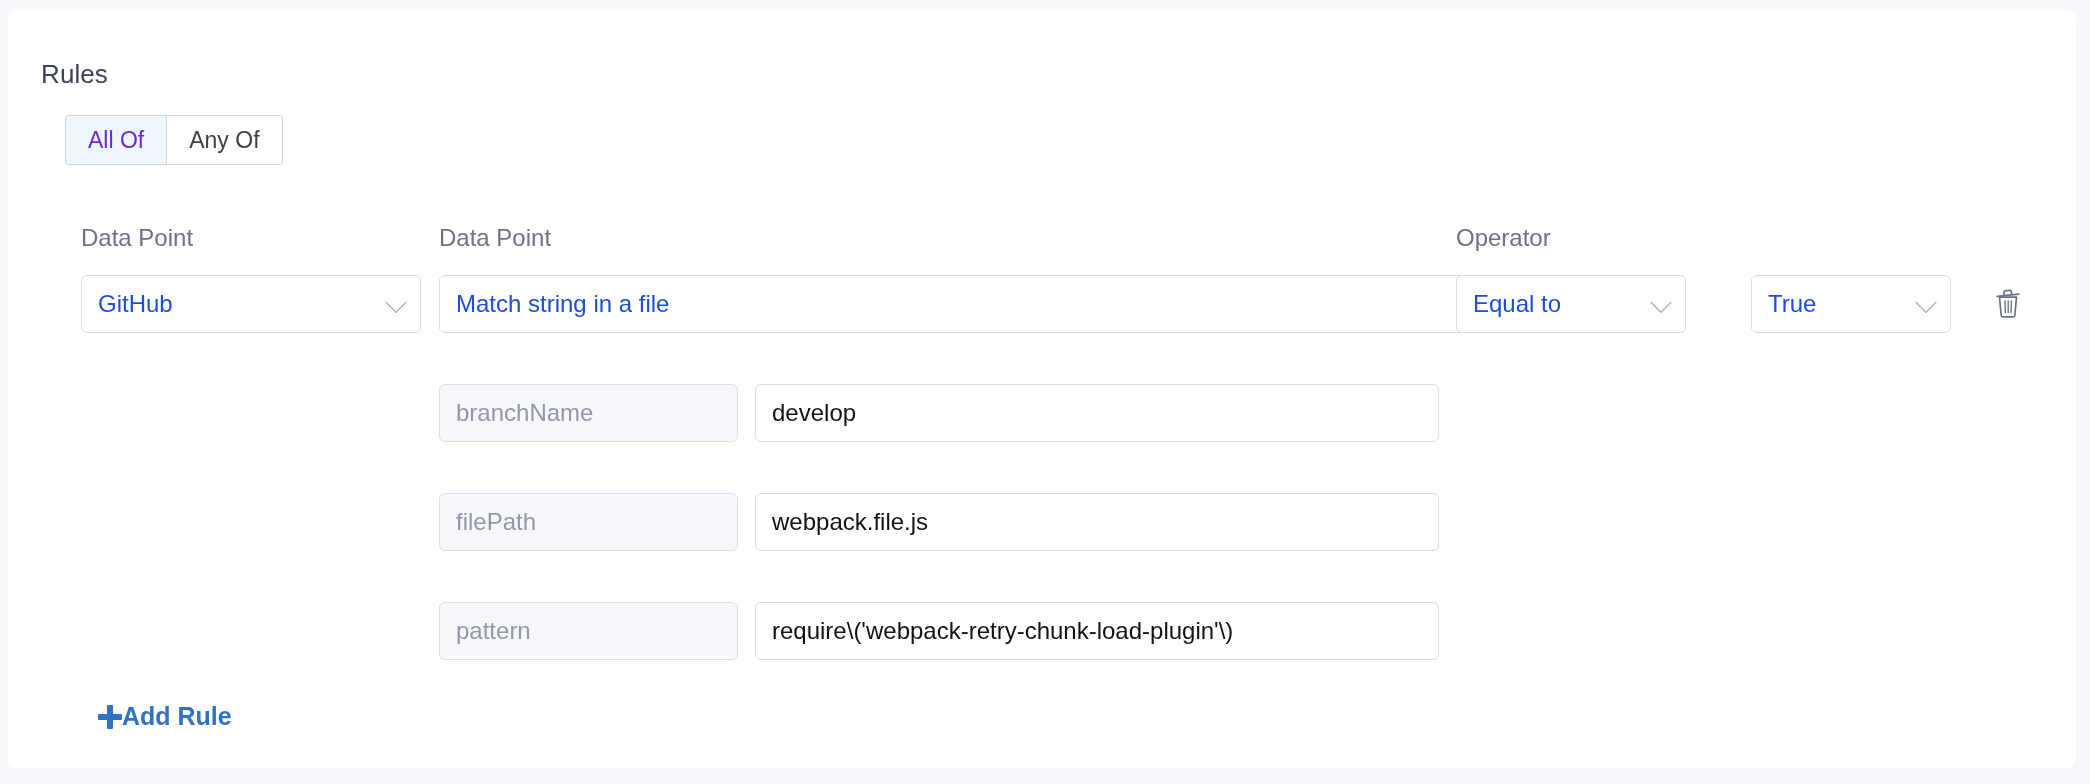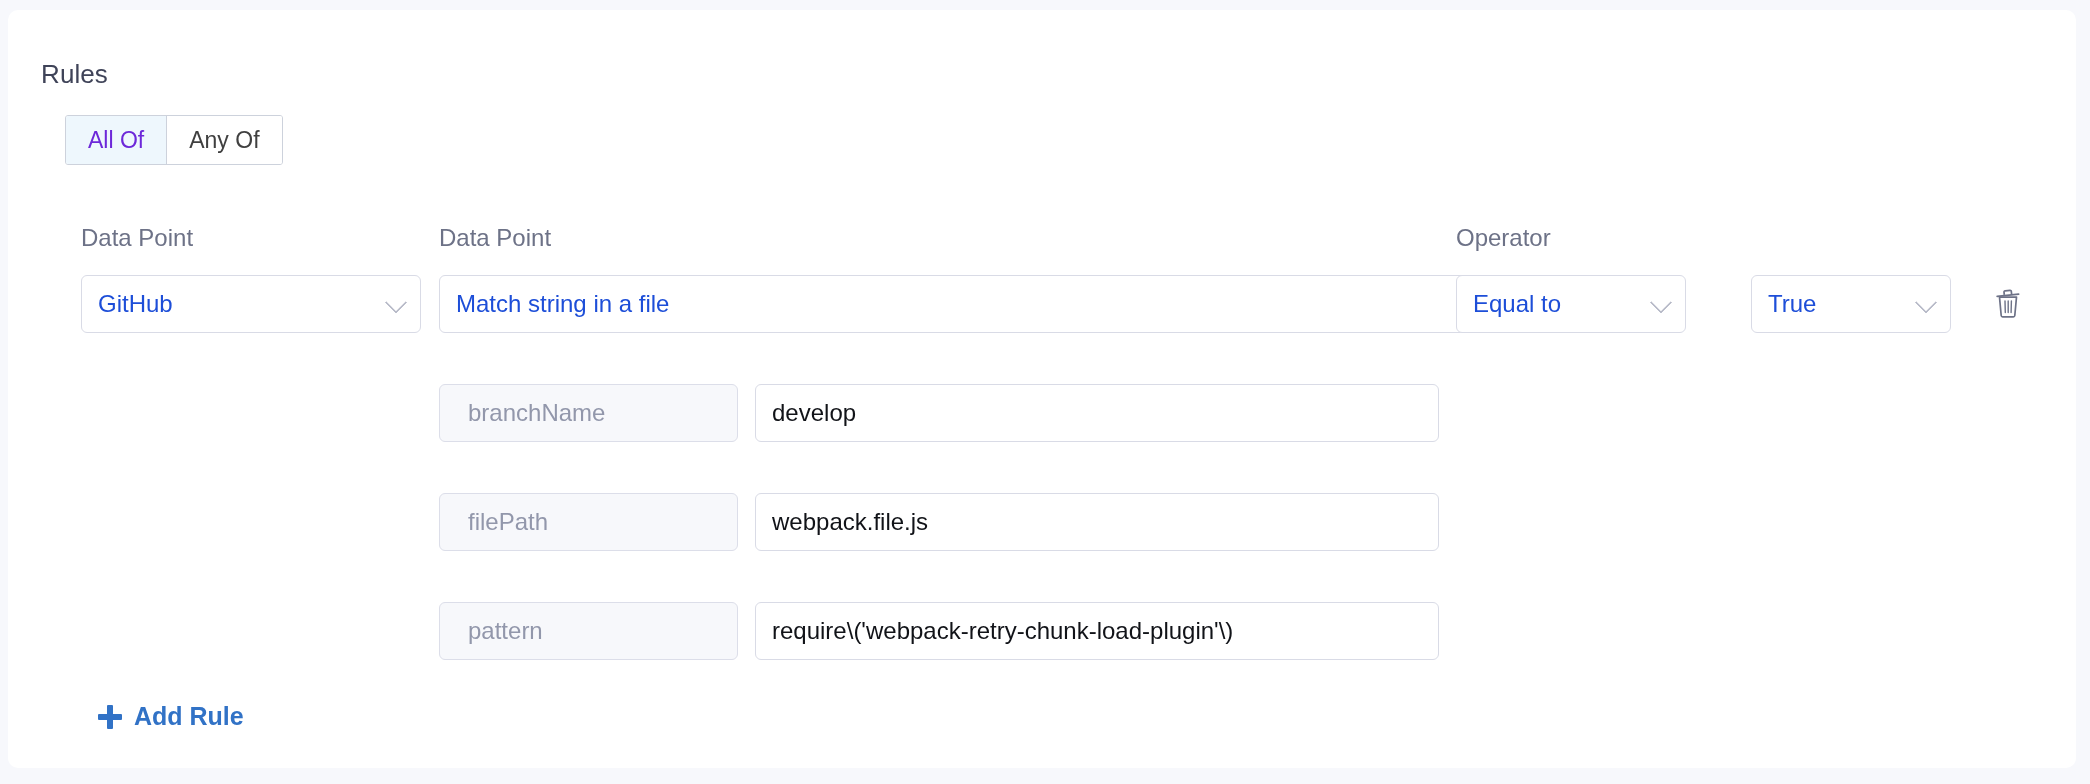--- a/index.html
+++ b/index.html
@@ -126,21 +126,21 @@
   .param-key {
     position: absolute;
     left: 431px;
     width: 299px;
     height: 58px;
     border: 1px solid #dcdee9;
     border-radius: 6px;
     background: #f7f8fb;
     display: flex;
     align-items: center;
-    padding: 0 28px;
+    padding: 0 16px;
     font-size: 24px;
     color: #9297ab;
     white-space: nowrap;
     overflow: hidden;
   }
   .param-val {
     position: absolute;
     left: 747px;
     width: 684px;
     height: 58px;
@@ -159,21 +159,21 @@
   .prow-1 { top: 483px; }
   .prow-2 { top: 592px; }
 
   
   #add-rule {
     position: absolute;
     left: 90px;
     top: 692px;
     display: flex;
     align-items: center;
-    gap: 12px;
+    gap: 0;
     font-size: 25px;
     font-weight: bold;
     color: #3172c6;
     cursor: pointer;
     background: transparent;
     border: none;
     font-family: "Liberation Sans", sans-serif;
     white-space: nowrap;
   }
   #plus-icon {

